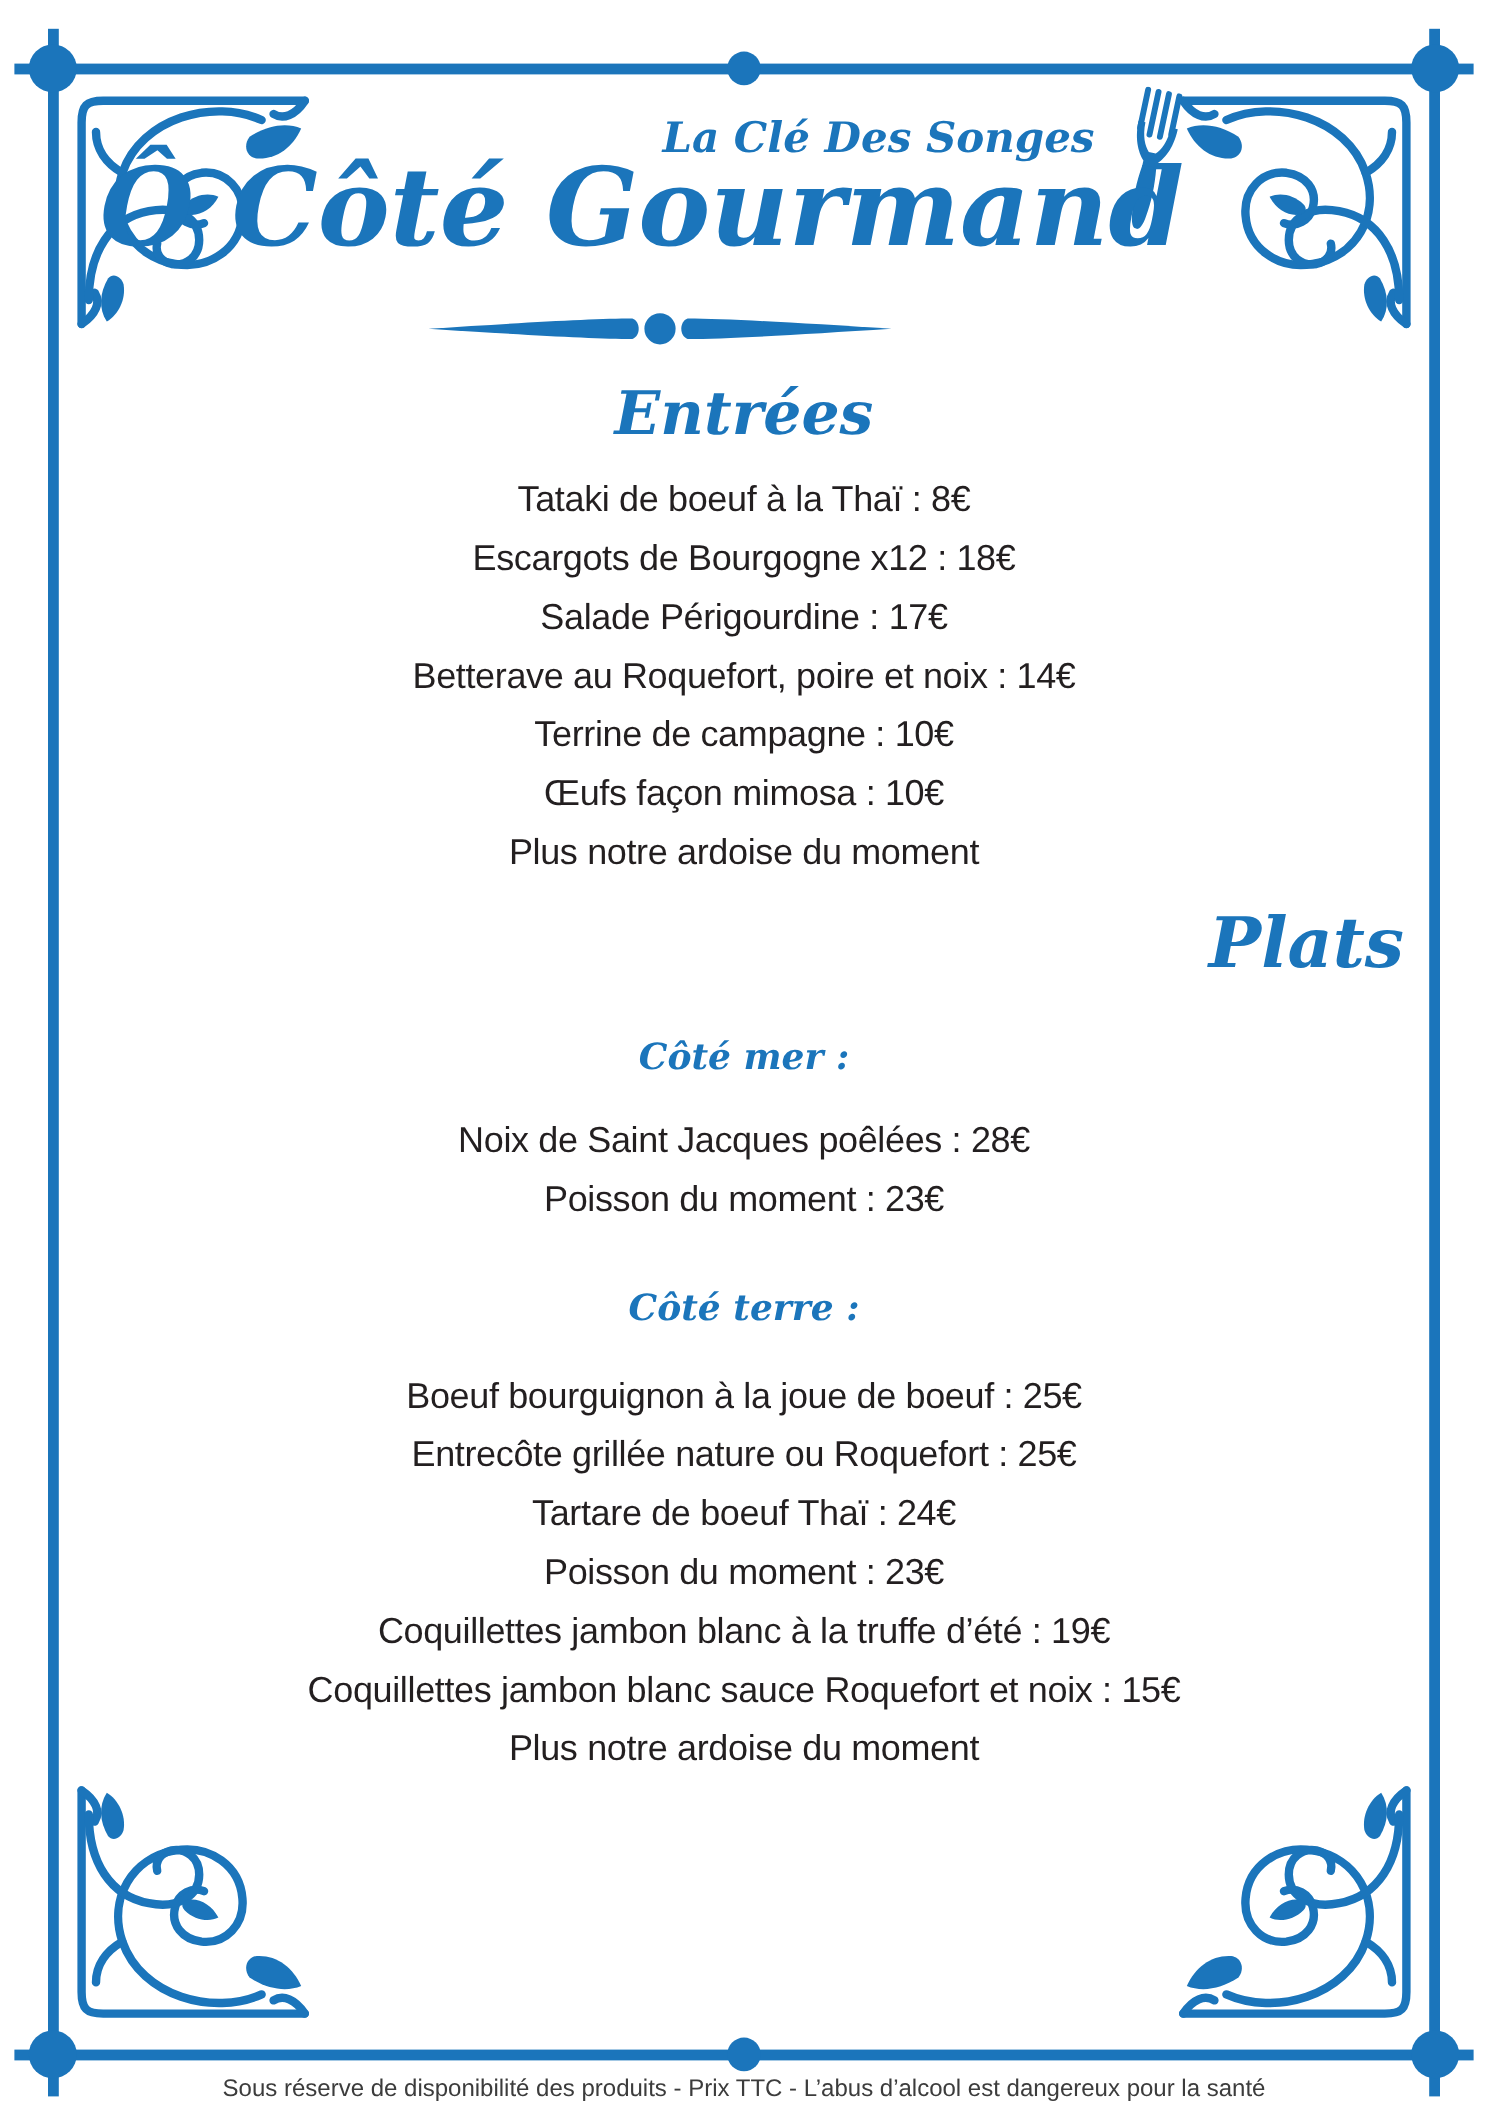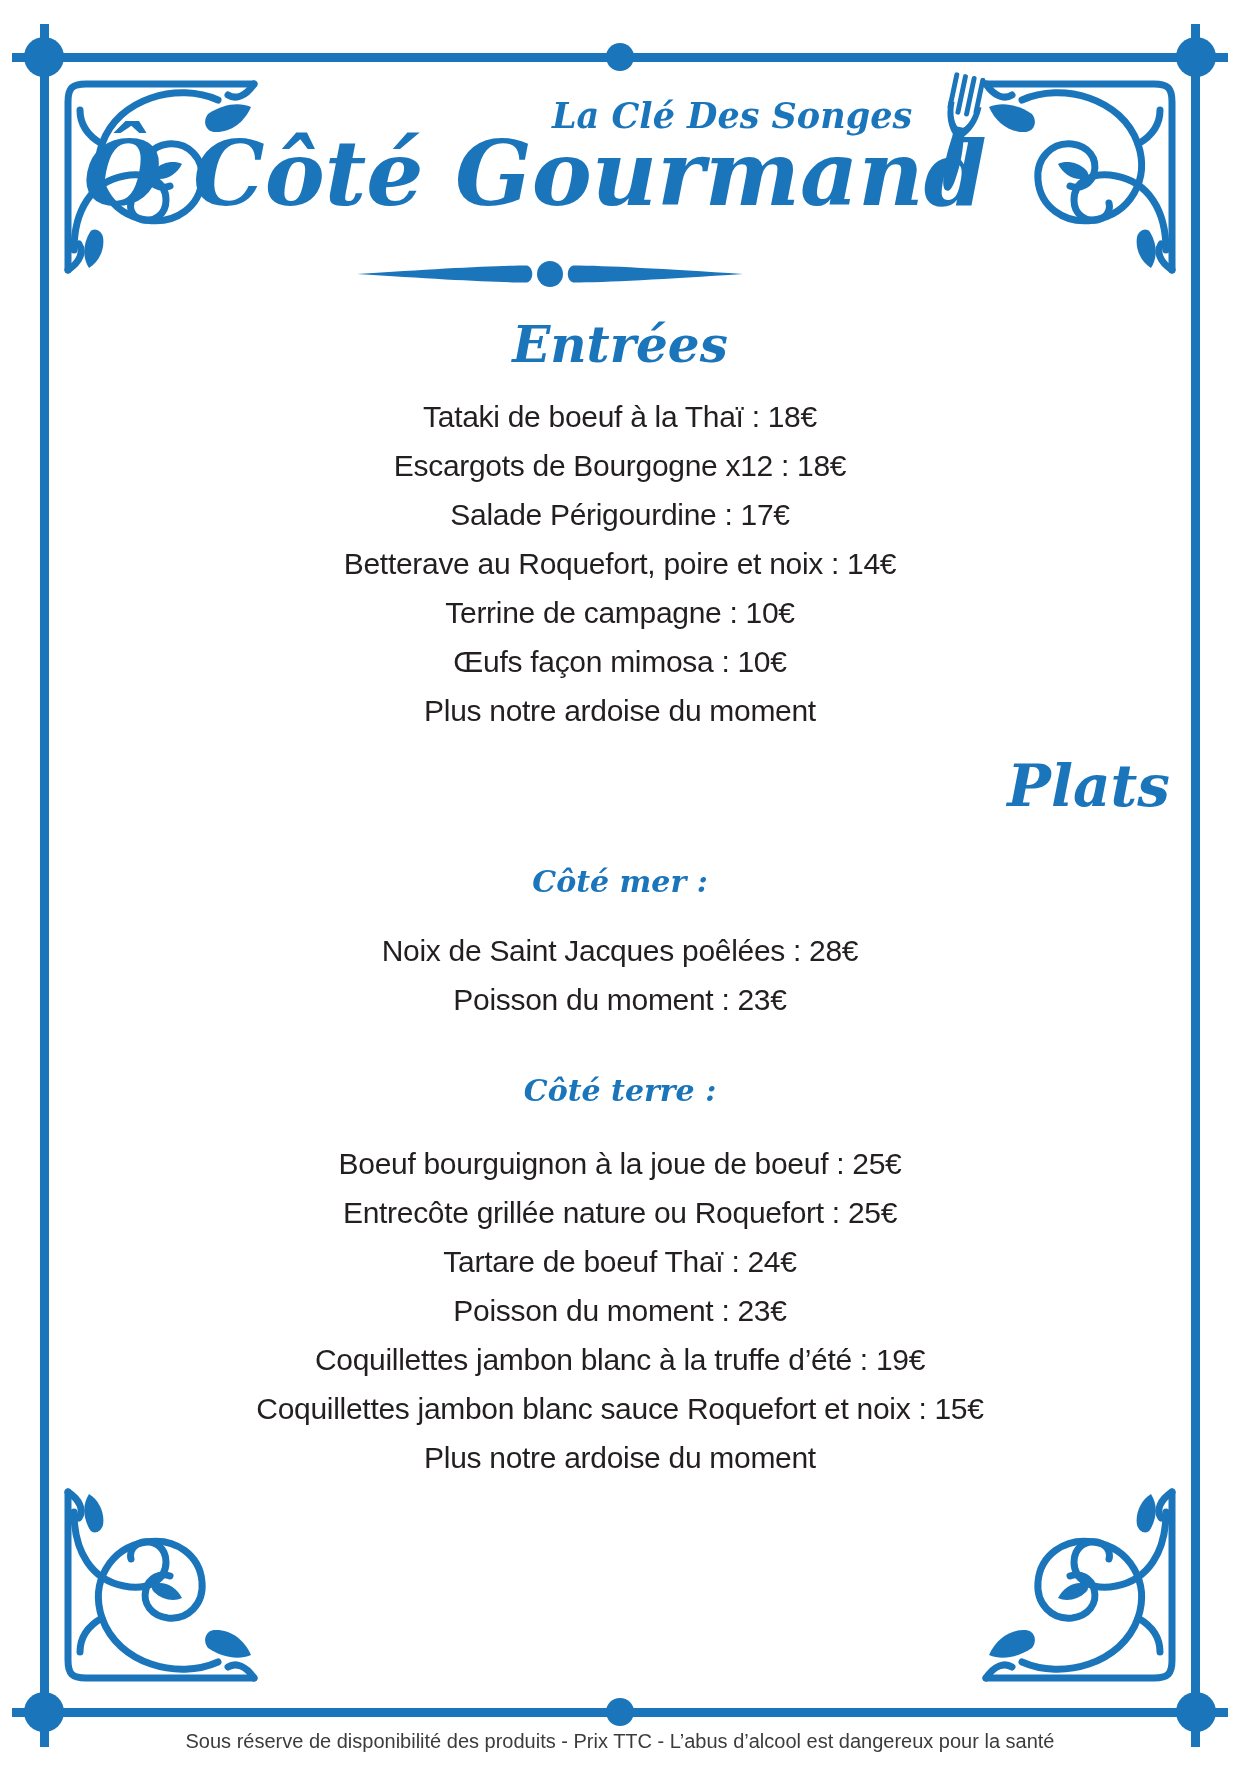--- a/index.html
+++ b/index.html
@@ -142,21 +142,21 @@
       <path d="M388,14 C310,9 250,5.5 218,5.5 C211,8 211,20 218,22.5 C250,22.5 310,19 388,14 Z"></path>
       <circle cx="195" cy="14" r="13"></circle>
     </g>
   </svg>
 
   <div class="content">
 
     <h2 class="script h-entrees">Entrées</h2>
     <ul class="items">
 
-    <li>Tataki de boeuf à la Thaï : 18€</li>
+    <li>Tataki de boeuf à la Thaï : 8€</li>
         <li>Escargots de Bourgogne x12 : 18€</li>
         <li>Salade Périgourdine : 17€</li>
         <li>Betterave au Roquefort, poire et noix : 14€</li>
         <li>Terrine de campagne : 10€</li>
         <li>Œufs façon mimosa : 10€</li>
         <li>Plus notre ardoise du moment</li>
       </ul>
 
     <h2 class="script h-plats">Plats</h2>
 

